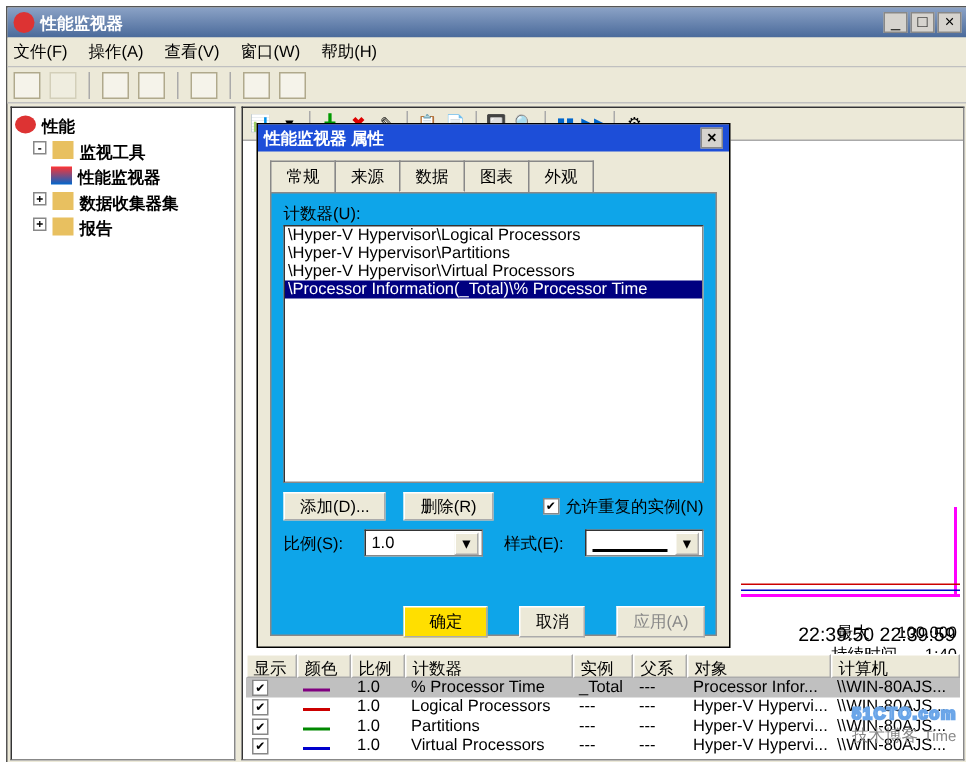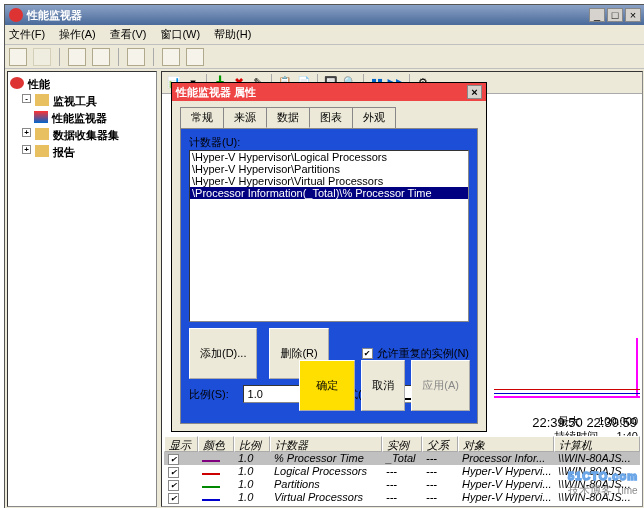--- a/index.html
+++ b/index.html
@@ -16,40 +16,40 @@
   .tree{width:150px;background:#fff;border:1px inset #888;margin:2px;padding:4px 2px;}
   .tree-item{display:flex;align-items:flex-start;gap:4px;padding:1px 0;font-weight:bold;}
   .tree-item.l1{margin-left:12px;}
   .tree-item.l2{margin-left:24px;}
   .expander{width:9px;height:9px;border:1px solid #888;display:flex;align-items:center;justify-content:center;font-size:8px;line-height:8px;}
   .ico{width:14px;height:12px;display:inline-block;}
   .main{flex:1;position:relative;background:#fff;border:1px inset #888;margin:2px;}
   .main-toolbar{height:22px;background:#ece9d8;border-bottom:1px solid #aaa;display:flex;align-items:center;padding:0 4px;gap:3px;}
   .ibtn{width:16px;height:16px;border:1px solid transparent;display:flex;align-items:center;justify-content:center;}
   .chart-time{position:absolute;right:5px;bottom:76px;font-size:13px;}
-  .table{position:absolute;left:2px;right:2px;bottom:2px;height:68px;background:#fff;font-style:italic;}
+  .table{position:absolute;left:2px;right:2px;bottom:2px;height:68px;background:#fff;}
   .theader{display:flex;background:#ece9d8;}
   .th{border:1px outset #fff;padding:1px 4px;height:16px;}
   .trow{display:flex;height:13px;}
   .td{padding:0 4px;overflow:hidden;white-space:nowrap;}
   .trow.sel{background:#c0c0c0;}
   .cb{width:11px;height:11px;border:1px solid #888;background:#fff;display:inline-flex;align-items:center;justify-content:center;font-size:8px;}
   .color-swatch{display:inline-block;width:18px;height:2px;}
   
   .dialog{position:absolute;left:166px;top:77px;width:316px;height:350px;background:#ece9d8;border:1px solid #000;z-index:5;}
-  .dlg-title{background:#ef4444;color:#fff;height:18px;display:flex;align-items:center;padding:0 4px;font-weight:bold;}
+  .dlg-title{background:#1d4ed8;color:#fff;height:18px;display:flex;align-items:center;padding:0 4px;font-weight:bold;}
   .dlg-title .x{margin-left:auto;width:15px;height:14px;background:#d6d3ce;border:1px solid #888;color:#000;display:flex;align-items:center;justify-content:center;}
   .tabs{margin:6px 8px 0 8px;display:flex;}
   .tab{padding:2px 10px;background:#ece9d8;border:1px solid #888;border-bottom:none;margin-right:-1px;text-align:center;}
   .tab.active{background:#ece9d8;border-bottom:1px solid #ece9d8;position:relative;z-index:1;}
-  .tabbody{border:1px solid #888;margin:0 8px 8px 8px;height:296px;background:#1d4ed8;padding:6px 8px;}
+  .tabbody{border:1px solid #888;margin:0 8px 8px 8px;height:296px;background:#0ea5e9;padding:6px 8px;}
   .listbox{width:100%;height:172px;background:#fff;border:1px inset #888;font-family:monospace;font-size:10px;overflow:hidden;}
   .listbox div{padding:0 2px;white-space:nowrap;}
   .listbox .sel{background:#000080;color:#fff;}
-  .btn{background:#ece9d8;border:1px outset #fff;padding:17px 10px;margin-right:6px;}
+  .btn{background:#ece9d8;border:1px outset #fff;padding:1px 10px;margin-right:6px;}
   .btn.ok{background:#ffdf00;border:1px outset #fff;padding:2px 16px;}
   .row{display:flex;align-items:center;margin-top:6px;gap:6px;}
   .dd{border:1px inset #888;background:#fff;height:18px;display:flex;align-items:center;padding:0 4px;position:relative;}
   .dd::after{content:"▾";position:absolute;right:2px;top:1px;background:#ece9d8;border:1px outset #fff;width:14px;text-align:center;}
   .color-dd-inner{width:50px;height:10px;background:#800080;}
   .line-dd-inner{width:50px;height:2px;background:#000;position:relative;top:5px;}
   .watermark{position:absolute;right:6px;bottom:10px;z-index:20;text-align:left;pointer-events:none;}
   .watermark .big{font-size:24px;font-weight:bold;color:#fff;-webkit-text-stroke:1.5px #6aa5e8;letter-spacing:1px;}
   .watermark .sm{font-size:13px;color:#888;margin-top:-4px;}
 </style>
@@ -233,21 +233,21 @@
         <span style="width:48px;">比例(S):</span>
         <div class="dd" style="width:80px">
             <span>1.0</span>
           </div>
         <span style="width:48px;margin-left:8px;">样式(E):</span>
         <div class="dd" style="width:80px">
             <div class="line-dd-inner"></div>
           </div>
       </div>
     </div>
-    <div style="position:absolute;bottom:20px;right:10px;display:flex;gap:0;">
+    <div style="position:absolute;bottom:6px;right:10px;display:flex;gap:15px;">
       <button class="btn ok">确定</button>
       <button class="btn">取消</button>
       <button class="btn" style="color:#888">应用(A)</button>
     </div>
   </div>
 </div>
 
 <div class="watermark">
   <div class="big"><span>51CTO.com</span></div>
   <div class="sm"><span>技术博客</span>&nbsp;<span style="font-size:10px">Time</span></div>

